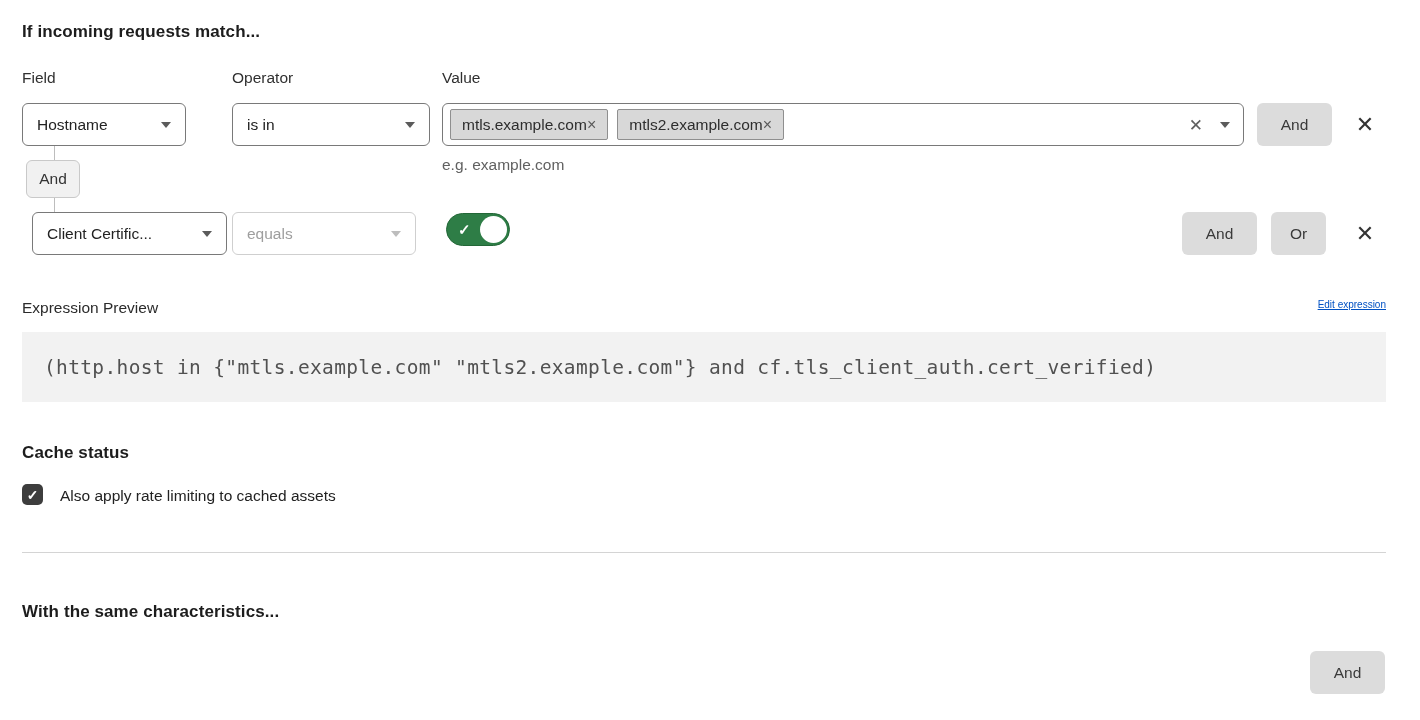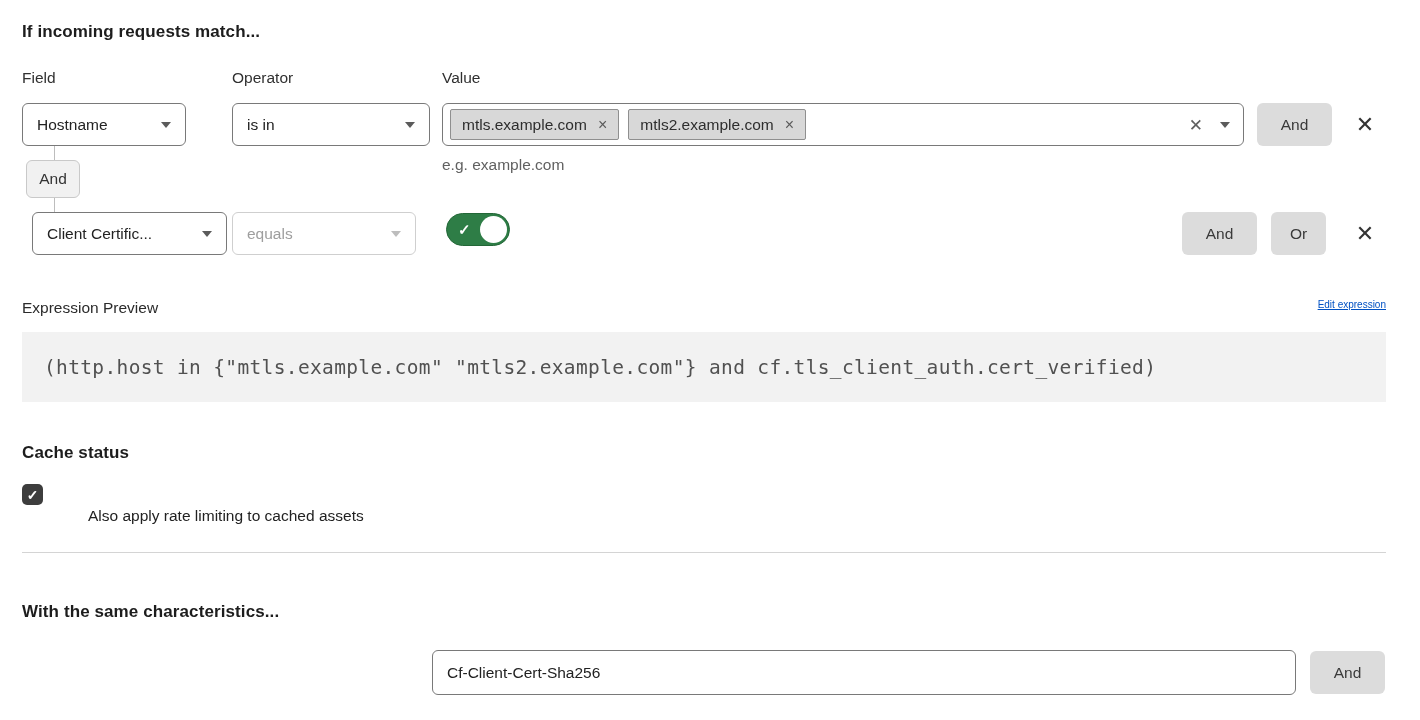--- a/index.html
+++ b/index.html
@@ -26,21 +26,21 @@
   }
   .sel.disabled { border-color:#cfcfcf; color:#9e9e9e; cursor:default; }
   .sel.disabled .caret { border-top-color:#bdbdbd; }
   
   .valuebox {
     position:absolute; left:442px; top:103px; width:802px; height:43px;
     border:1px solid #797979; border-radius:6px; background:#fff;
     display:flex; align-items:center; padding:0 70px 0 7px; cursor:text;
   }
   .chip {
-    display:inline-flex; align-items:center; gap:11px; height:31px;
+    display:inline-flex; align-items:center; height:31px;
     background:#d8d8d8; border:1px solid #8f8f8f; border-radius:2px;
     padding:0 11px; font-size:15.5px; color:#2e2e2e; margin-right:9px; white-space:nowrap;
   }
   .chip-x { color:#5a5a5a; font-size:16px; line-height:1; cursor:pointer; }
   .vb-clear {
     position:absolute; right:40px; top:50%; transform:translateY(-50%);
     font-size:17px; color:#5f5f5f; cursor:pointer; line-height:1;
   }
   .vb-caret {
     position:absolute; right:13px; top:50%; transform:translateY(-50%);
@@ -162,21 +162,20 @@
   <div class="abs expr-label" style="left:22px; top:299px;">Expression Preview</div>
   <a class="abs edit-link" style="right: 34px; top: 299px; color: rgb(0, 81, 195);">Edit expression</a>
   <div class="codeblock">
     <span class="code">(http.host in {"mtls.example.com" "mtls2.example.com"} and cf.tls_client_auth.cert_verified)</span>
   </div>
 
   <div class="abs h-section" style="left:22px; top:443px;">Cache status</div>
   <div class="checkbox" style="background: rgb(61, 61, 61);">
     <span class="mark">✓</span>
   </div>
-  <div class="abs cb-label" style="left:60px; top:507px;margin-left:28px;">Also apply rate limiting to cached assets</div>
+  <div class="abs cb-label" style="left:60px; top:487px;">Also apply rate limiting to cached assets</div>
 
   <div class="divider"></div>
 
   <div class="abs h-section" style="left:22px; top:602px;">With the same characteristics...</div>
-  <input class="txt-input" type="text" value="Cf-Client-Cert-Sha256" style="">
   <button class="btn" style="left:1310px; top:651px; width:75px;">And</button>
 
 </div>
 
 </body></html>

